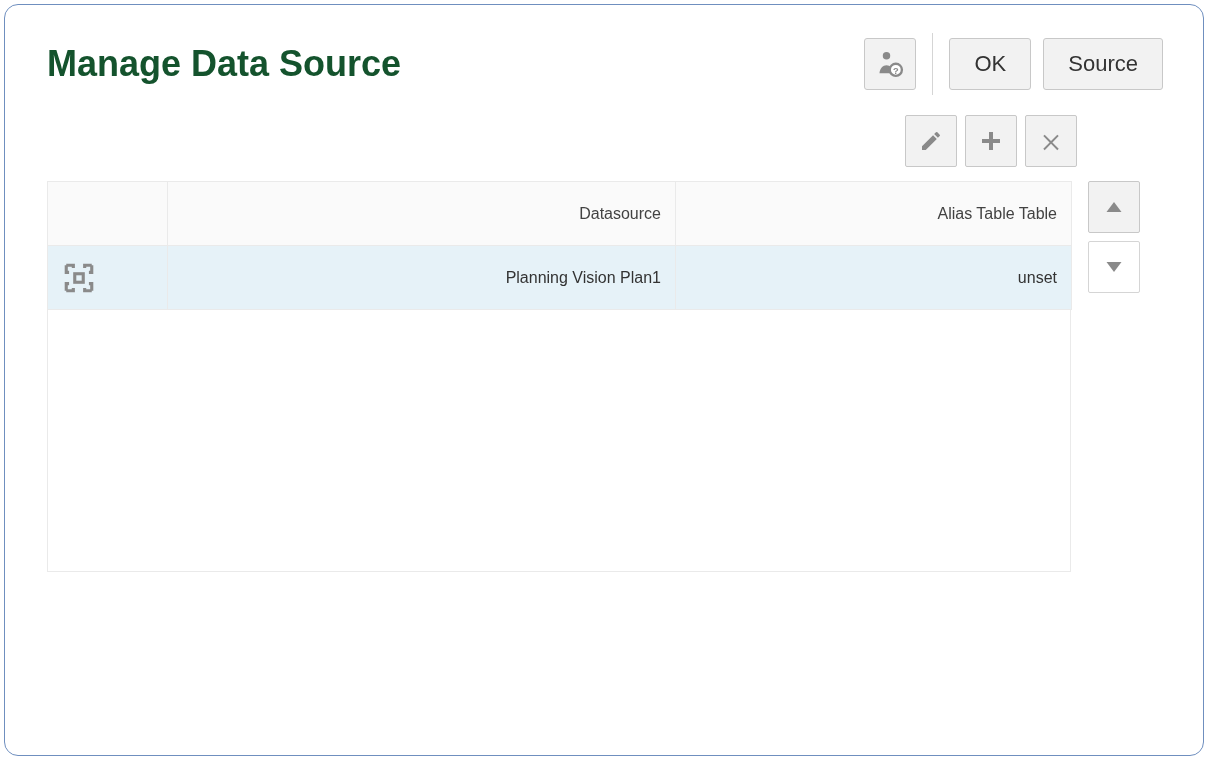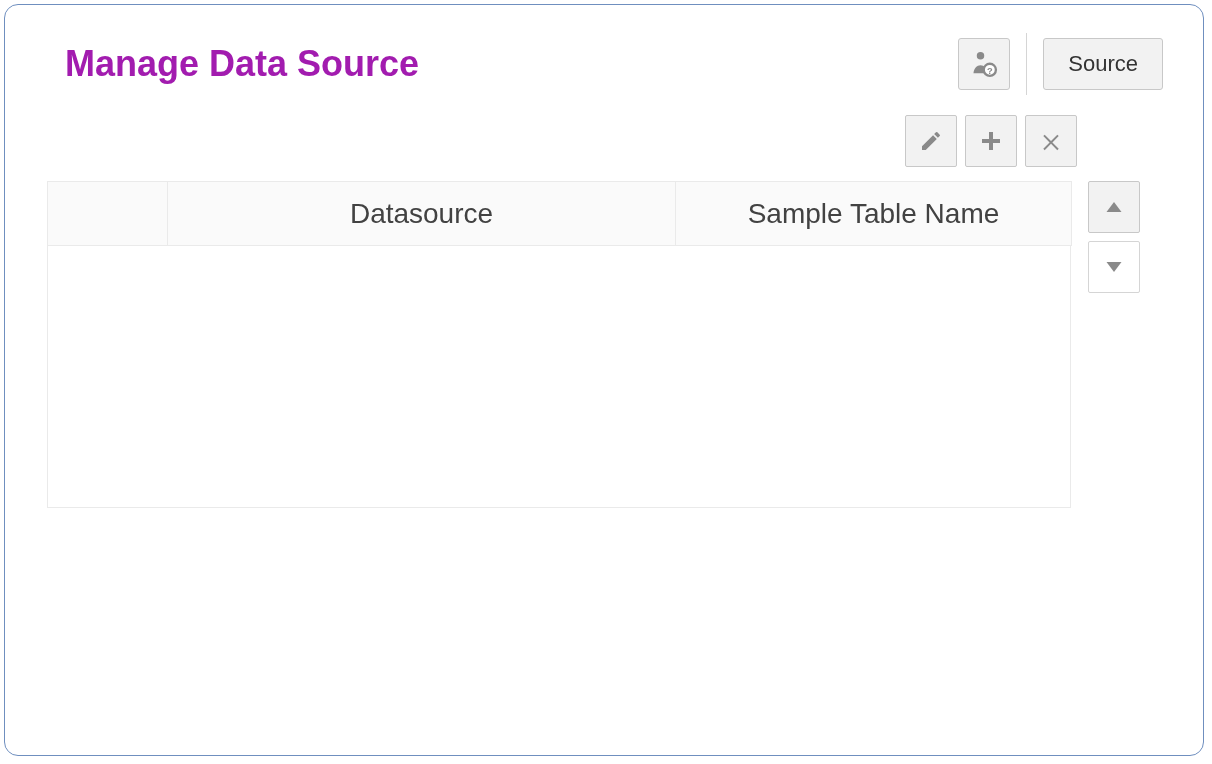--- a/index.html
+++ b/index.html
@@ -19,25 +19,24 @@
     background: #fff;
     padding: 0;
   }
   .header {
     display: flex;
     align-items: center;
     justify-content: space-between;
     padding: 28px 40px 10px 42px;
   }
   .title {
-    color: #a21caf;
+    color: #14532d;
     font-size: 36px;
     font-weight: 700;
     letter-spacing: 0px;
-    margin-left: 18px;
   }
   .header-buttons {
     display: flex;
     align-items: center;
     gap: 12px;
   }
   .btn {
     height: 52px;
     padding: 0 24px;
     font-size: 22px;
@@ -88,23 +87,23 @@
     gap: 16px;
   }
   table.ds-table {
     border-collapse: collapse;
     width: 1024px;
     border: 1px solid #e3e3e3;
     table-layout: fixed;
   }
   .ds-table th, .ds-table td {
     border: 1px solid #eaeaea;
-    font-size: 28px;
+    font-size: 16px;
     color: #333;
-    text-align: center;
+    text-align: right;
     padding: 0 14px;
     height: 64px;
     vertical-align: middle;
     font-weight: 400;
   }
   .ds-table thead th {
     background: #fafafa;
     color: #424242;
   }
   .col-icon { width: 120px; }
@@ -149,20 +148,21 @@
         <span>
           <svg width="28" height="28" viewBox="0 0 24 24" fill="#8a8a8a">
             <circle cx="9" cy="5" r="3.2"></circle>
             <path d="M3 20c0-4 3-7 6-7s6 3 6 7H3z"></path>
             <circle cx="17" cy="17" r="5.2" fill="#fff" stroke="#8a8a8a" stroke-width="2"></circle>
             <text x="17" y="20.5" font-size="8" text-anchor="middle" fill="#8a8a8a" font-weight="bold">?</text>
           </svg>
         </span>
       </button>
       <div class="sep"></div>
+      <button class="btn">OK</button>
       <button class="btn">Source</button>
     </div>
   </div>
 
   <div class="body-area">
 
     <div class="toolbar-row">
       <button class="tool-btn">
         <span>
           <svg width="24" height="24" viewBox="0 0 24 24" fill="#8a8a8a">
@@ -192,24 +192,32 @@
         <table class="ds-table">
           <colgroup>
             <col class="col-icon">
               <col class="col-ds">
               <col class="col-al">
           </colgroup>
           <thead>
             <tr>
               <th></th>
               <th>Datasource</th>
-              <th>Sample Table Name</th>
+              <th>Alias Table Table</th>
             </tr>
           </thead>
           <tbody id="ds-tbody">
+              <tr class="selected">
+                <td class="row-icon-cell"><span><svg width="34" height="34" viewBox="0 0 24 24" fill="none" stroke="#8a8a8a" stroke-width="2.2">
+                      <path d="M3 3h5v2M21 3h-5v2M3 21h5v-2M21 21h-5v-2M3 3v5h2M21 3v5h-2M3 21v-5h2M21 21v-5h-2"></path>
+                      <rect x="9" y="9" width="6" height="6" fill="none"></rect>
+                    </svg></span></td>
+                <td>Planning Vision Plan1</td>
+                <td>unset</td>
+              </tr>
             </tbody>
         </table>
         <div class="table-pad"></div>
       </div>
 
       <div class="arrow-col">
         <button class="arrow-btn">
           <span>
             <svg width="20" height="20" viewBox="0 0 24 24" fill="#8a8a8a">
                 <path d="M12 6l9 12H3z"></path>

